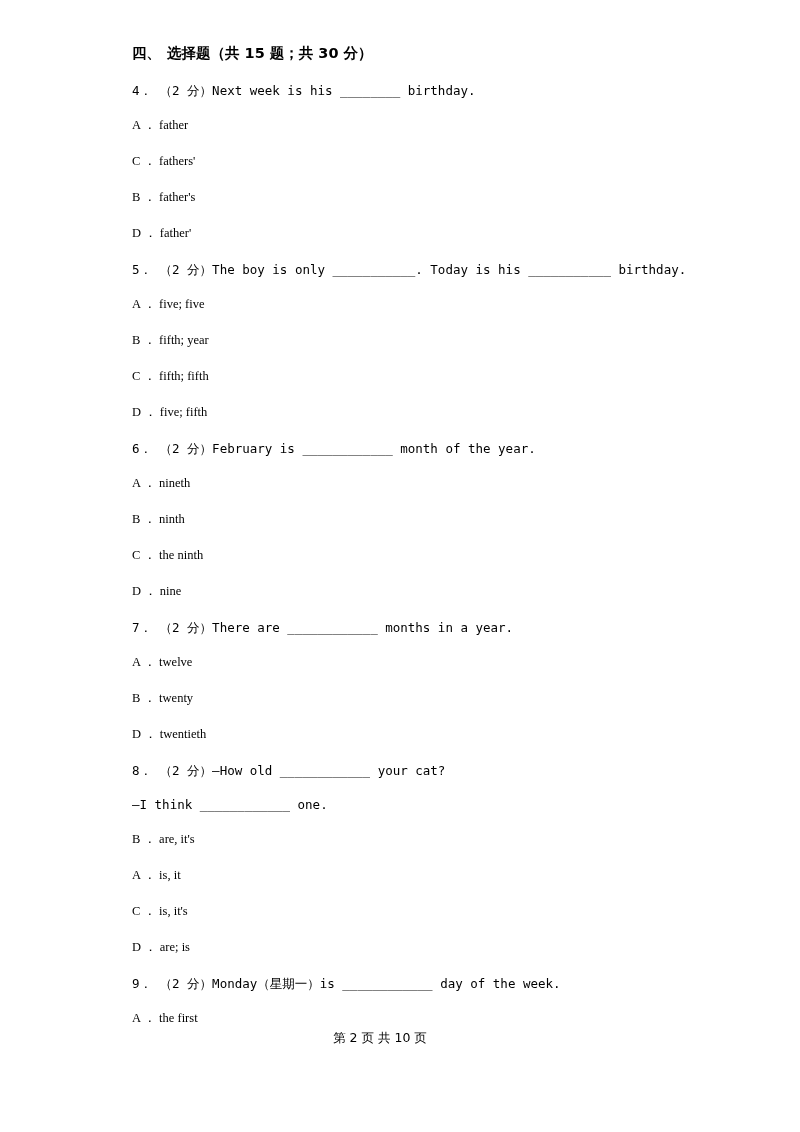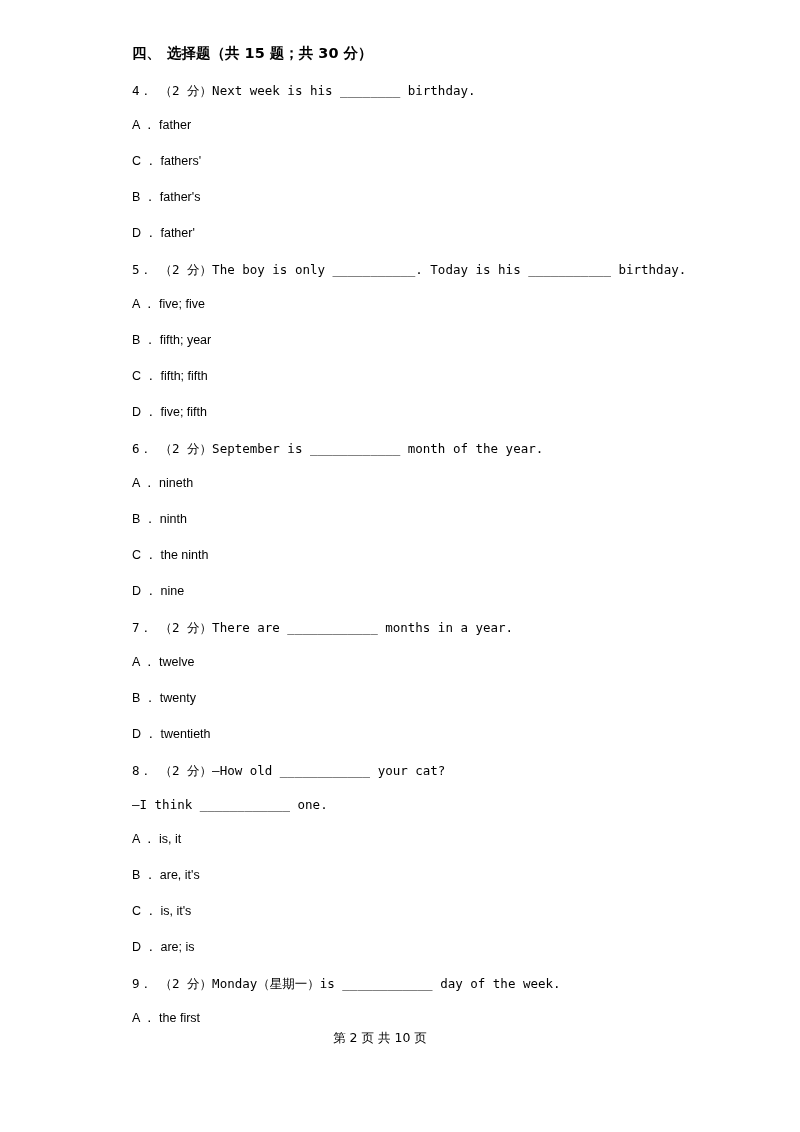--- a/index.html
+++ b/index.html
@@ -48,21 +48,21 @@
     padding: 0;
     white-space: nowrap;
   }
   .q-row {
     margin-top: 20px;
   }
   .q-row:first-child {
     margin-top: 0;
   }
   .opt {
-    font-family: Liberation Sans, sans-serif;
+    font-family: Liberation Serif, serif;
     font-size: 12.5px;
     margin-top: 19px;
     white-space: nowrap;
   }
   .cont-line {
     font-family: "DejaVu Sans Mono", monospace;
     font-size: 12.5px;
     margin-top: 19px;
     white-space: nowrap;
   }
@@ -100,39 +100,39 @@
 
     <div class="q-row">
       <div class="q-stem">5． （2 分）The boy is only ___________. Today is his ___________ birthday.</div>
       <div class="opt">A ． five; five</div>
       <div class="opt">B ． fifth; year</div>
       <div class="opt">C ． fifth; fifth</div>
       <div class="opt">D ． five; fifth</div>
     </div>
 
     <div class="q-row">
-      <div class="q-stem">6． （2 分）September is ____________ month of the year.</div>
+      <div class="q-stem">6． （2 分）February is ____________ month of the year.</div>
       <div class="opt">A ． nineth</div>
       <div class="opt">B ． ninth</div>
       <div class="opt">C ． the ninth</div>
       <div class="opt">D ． nine</div>
     </div>
 
     <div class="q-row">
       <div class="q-stem">7． （2 分）There are ____________ months in a year.</div>
       <div class="opt">A ． twelve</div>
       <div class="opt">B ． twenty</div>
       <div class="opt">D ． twentieth</div>
     </div>
 
     <div class="q-row">
       <div class="q-stem">8． （2 分）—How old ____________ your cat?</div>
       <div class="cont-line">—I think ____________ one.</div>
+      <div class="opt">B ． are, it's</div>
       <div class="opt">A ． is, it</div>
-      <div class="opt">B ． are, it's</div>
       <div class="opt">C ． is, it's</div>
       <div class="opt">D ． are; is</div>
     </div>
 
     <div class="q-row">
       <div class="q-stem"><span>9． （2 分）Monday（星期一）is ____________ day of the week.</span></div>
       <div class="opt">A ． the first</div>
     </div>
 
   </div>

